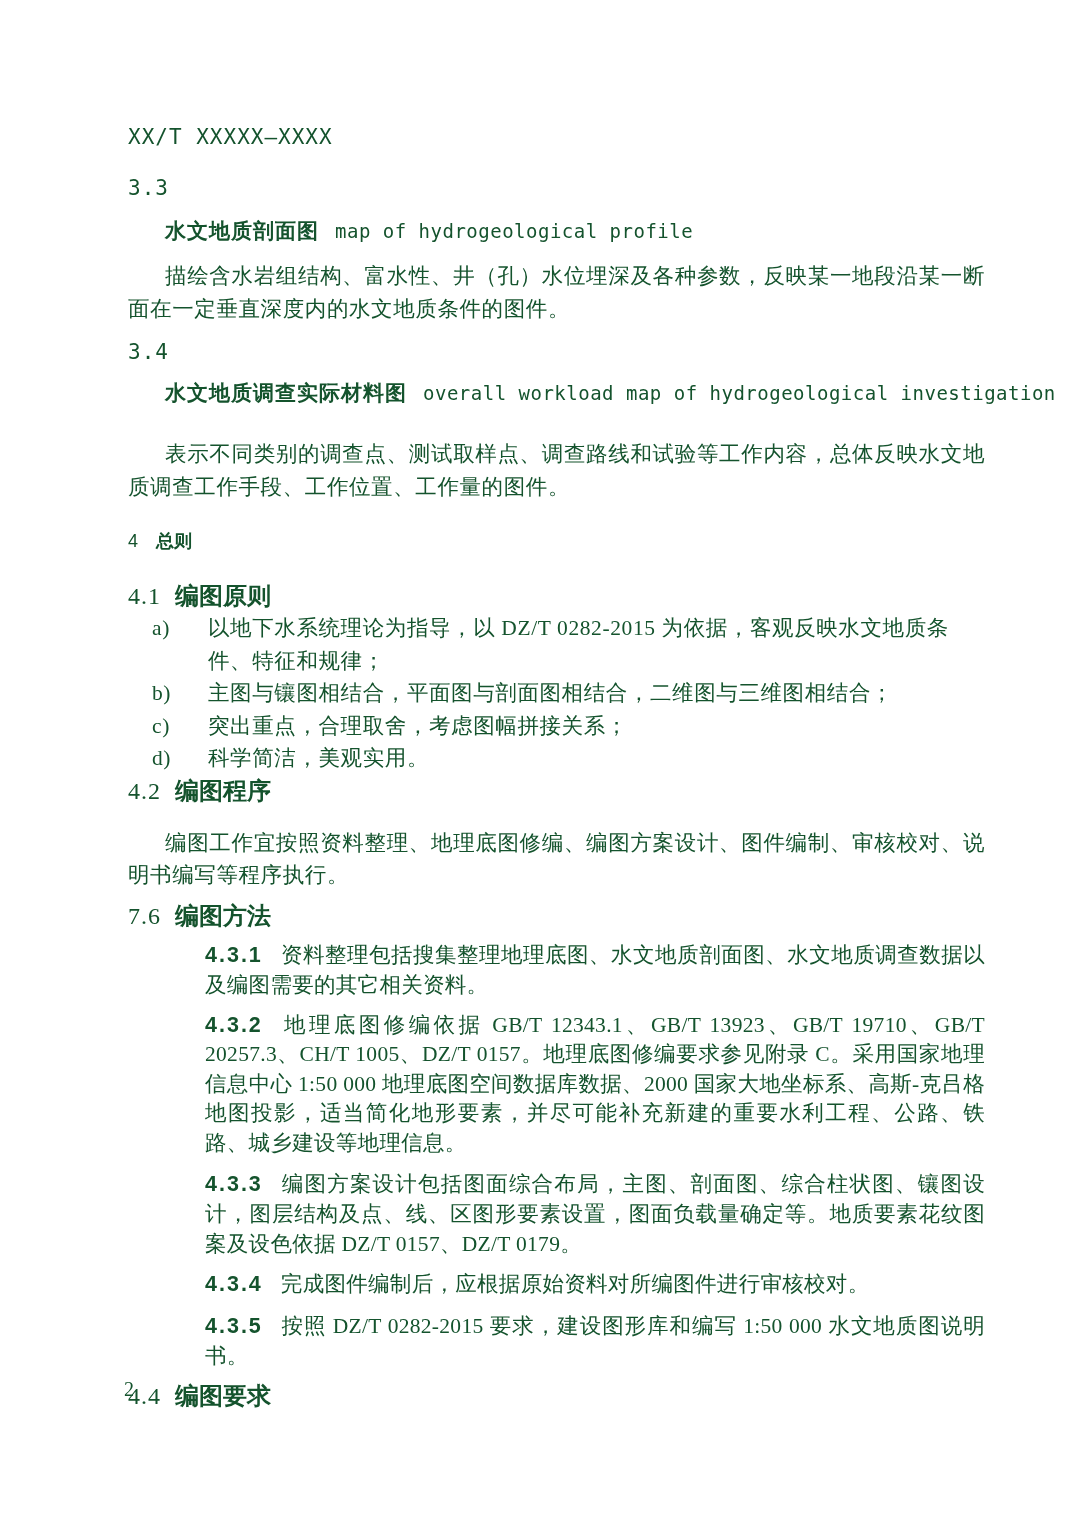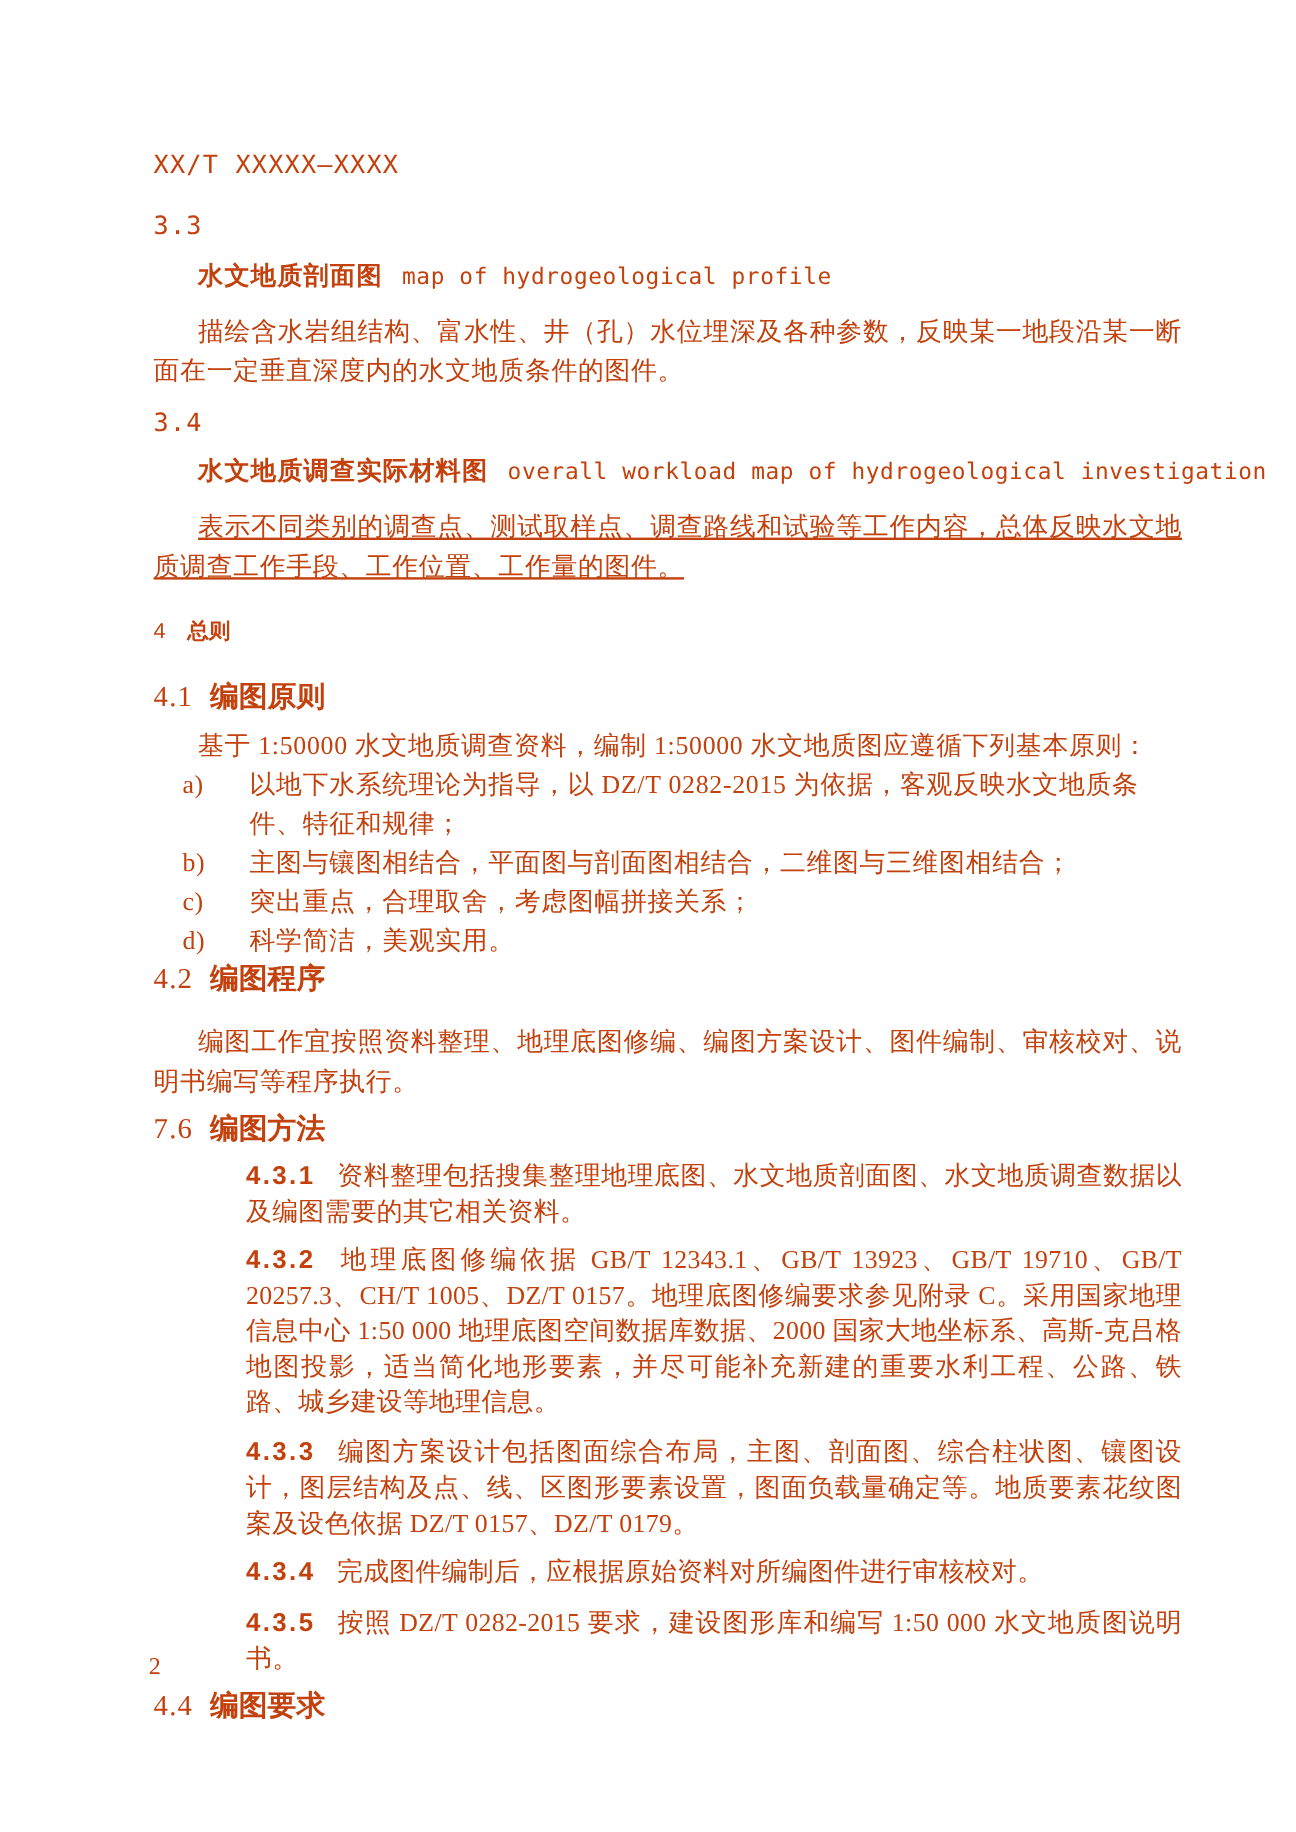--- a/index.html
+++ b/index.html
@@ -1,21 +1,21 @@
 <!DOCTYPE html>
 <html><head>
 <meta charset="utf-8">
 <style>
   html, body { margin: 0; padding: 0; background: #ffffff; }
   .page {
     position: relative;
     width: 1080px;
     height: 1527px;
     background: #ffffff;
-    color: #c2410c;
+    color: #14532d;
     overflow: hidden;
   }
   .content {
     position: absolute;
     left: 128px;
     top: 124px;
     width: 857px;
   }
   .running-header {
     font-family: "DejaVu Sans Mono", "Liberation Mono", monospace;
@@ -126,31 +126,30 @@
 
     <p class="para" style="margin-top:11px;">描绘含水岩组结构、富水性、井（孔）水位埋深及各种参数，反映某一地段沿某一断面在一定垂直深度内的水文地质条件的图件。</p>
 
     <div class="clause-no" style="margin-top:11px;">3.4</div>
 
     <div class="term-line" style="margin-top:9px;">
       <span class="term-zh">水文地质调查实际材料图</span>
       <span class="term-en">overall workload map of hydrogeological investigation</span>
     </div>
 
-    <p class="para" style="margin-top:12px;text-decoration:underline;">表示不同类别的调查点、测试取样点、调查路线和试验等工作内容，总体反映水文地质调查工作手段、工作位置、工作量的图件。</p>
+    <p class="para" style="margin-top:27px;">表示不同类别的调查点、测试取样点、调查路线和试验等工作内容，总体反映水文地质调查工作手段、工作位置、工作量的图件。</p>
 
     <div class="h1" style="margin-top:22px;">
       <span class="h-num">4</span><span>总则</span>
     </div>
 
     <div class="h2" style="margin-top:23px;">
       <span class="h-num">4.1</span><span>编图原则</span>
     </div>
 
-    <p class="para" style="margin-top:8px;">基于 1:50000 水文地质调查资料，编制 1:50000 水文地质图应遵循下列基本原则：</p>
 
     <div class="list">
       <div class="list-item">
         <span class="marker">a)</span>
         <span>以地下水系统理论为指导，以 DZ/T 0282-2015 为依据，客观反映水文地质条件、特征和规律；</span>
       </div>
       <div class="list-item">
         <span class="marker">b)</span>
         <span>主图与镶图相结合，平面图与剖面图相结合，二维图与三维图相结合；</span>
       </div>

